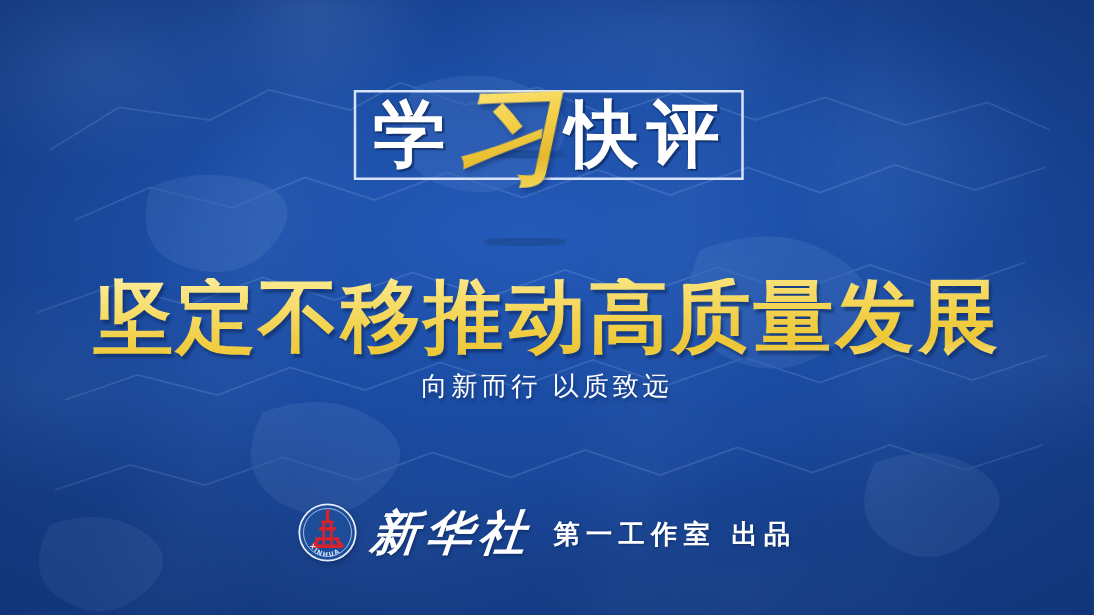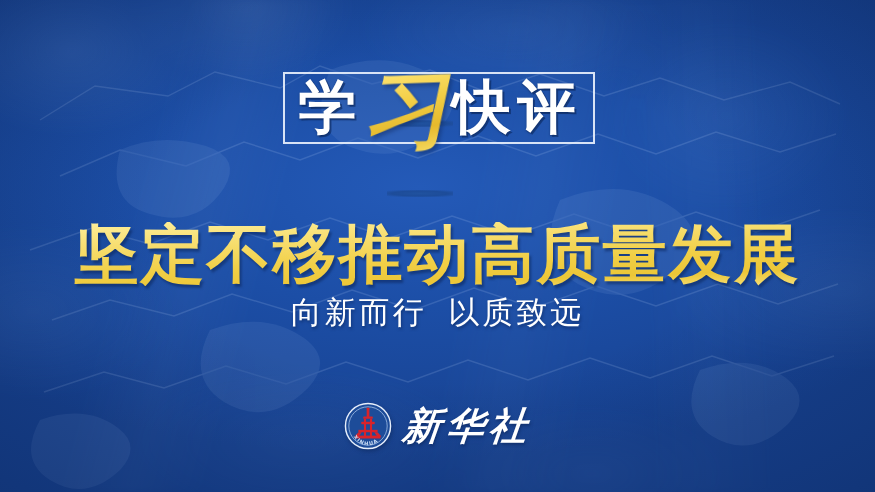--- a/index.html
+++ b/index.html
@@ -158,23 +158,23 @@
     white-space: nowrap;
     margin-top: 36px;
   }
 
   
   .subtitle {
     position: absolute;
     left: 0; right: 0;
     top: 299px;
     text-align: center;
-    font-family: Liberation Mono, monospace;
+    font-family: Liberation Sans, sans-serif;
     font-weight: 400;
-    font-size: 31px;
+    font-size: 21px;
     line-height: 1;
     letter-spacing: 3px;
     color: #ffffff;
     text-shadow: 1px 2px 3px rgba(8,30,76,.5);
     white-space: nowrap;
   }
 
   
   .footer {
     position: absolute;
@@ -277,15 +277,16 @@
         <path d="M30 63 l-8 9 h9 l6 -9 z"></path>
         <path d="M70 63 l8 9 h-9 l-6 -9 z"></path>
       </g>
       <path id="ringArc" d="M 16 56 A 34 34 0 0 0 84 56" fill="none"></path>
       <text font-family="DejaVu Sans, sans-serif" font-size="10.5" font-weight="700" fill="#cfe0f6" letter-spacing="2.4">
         <textPath href="#ringArc" startOffset="16%">XINHUA</textPath>
       </text>
     </svg>
 
     <span class="agency-name">新华社</span>
+    <span class="studio-line">第一工作室 出品</span>
   </div>
 
 </div>
 
 </body></html>

